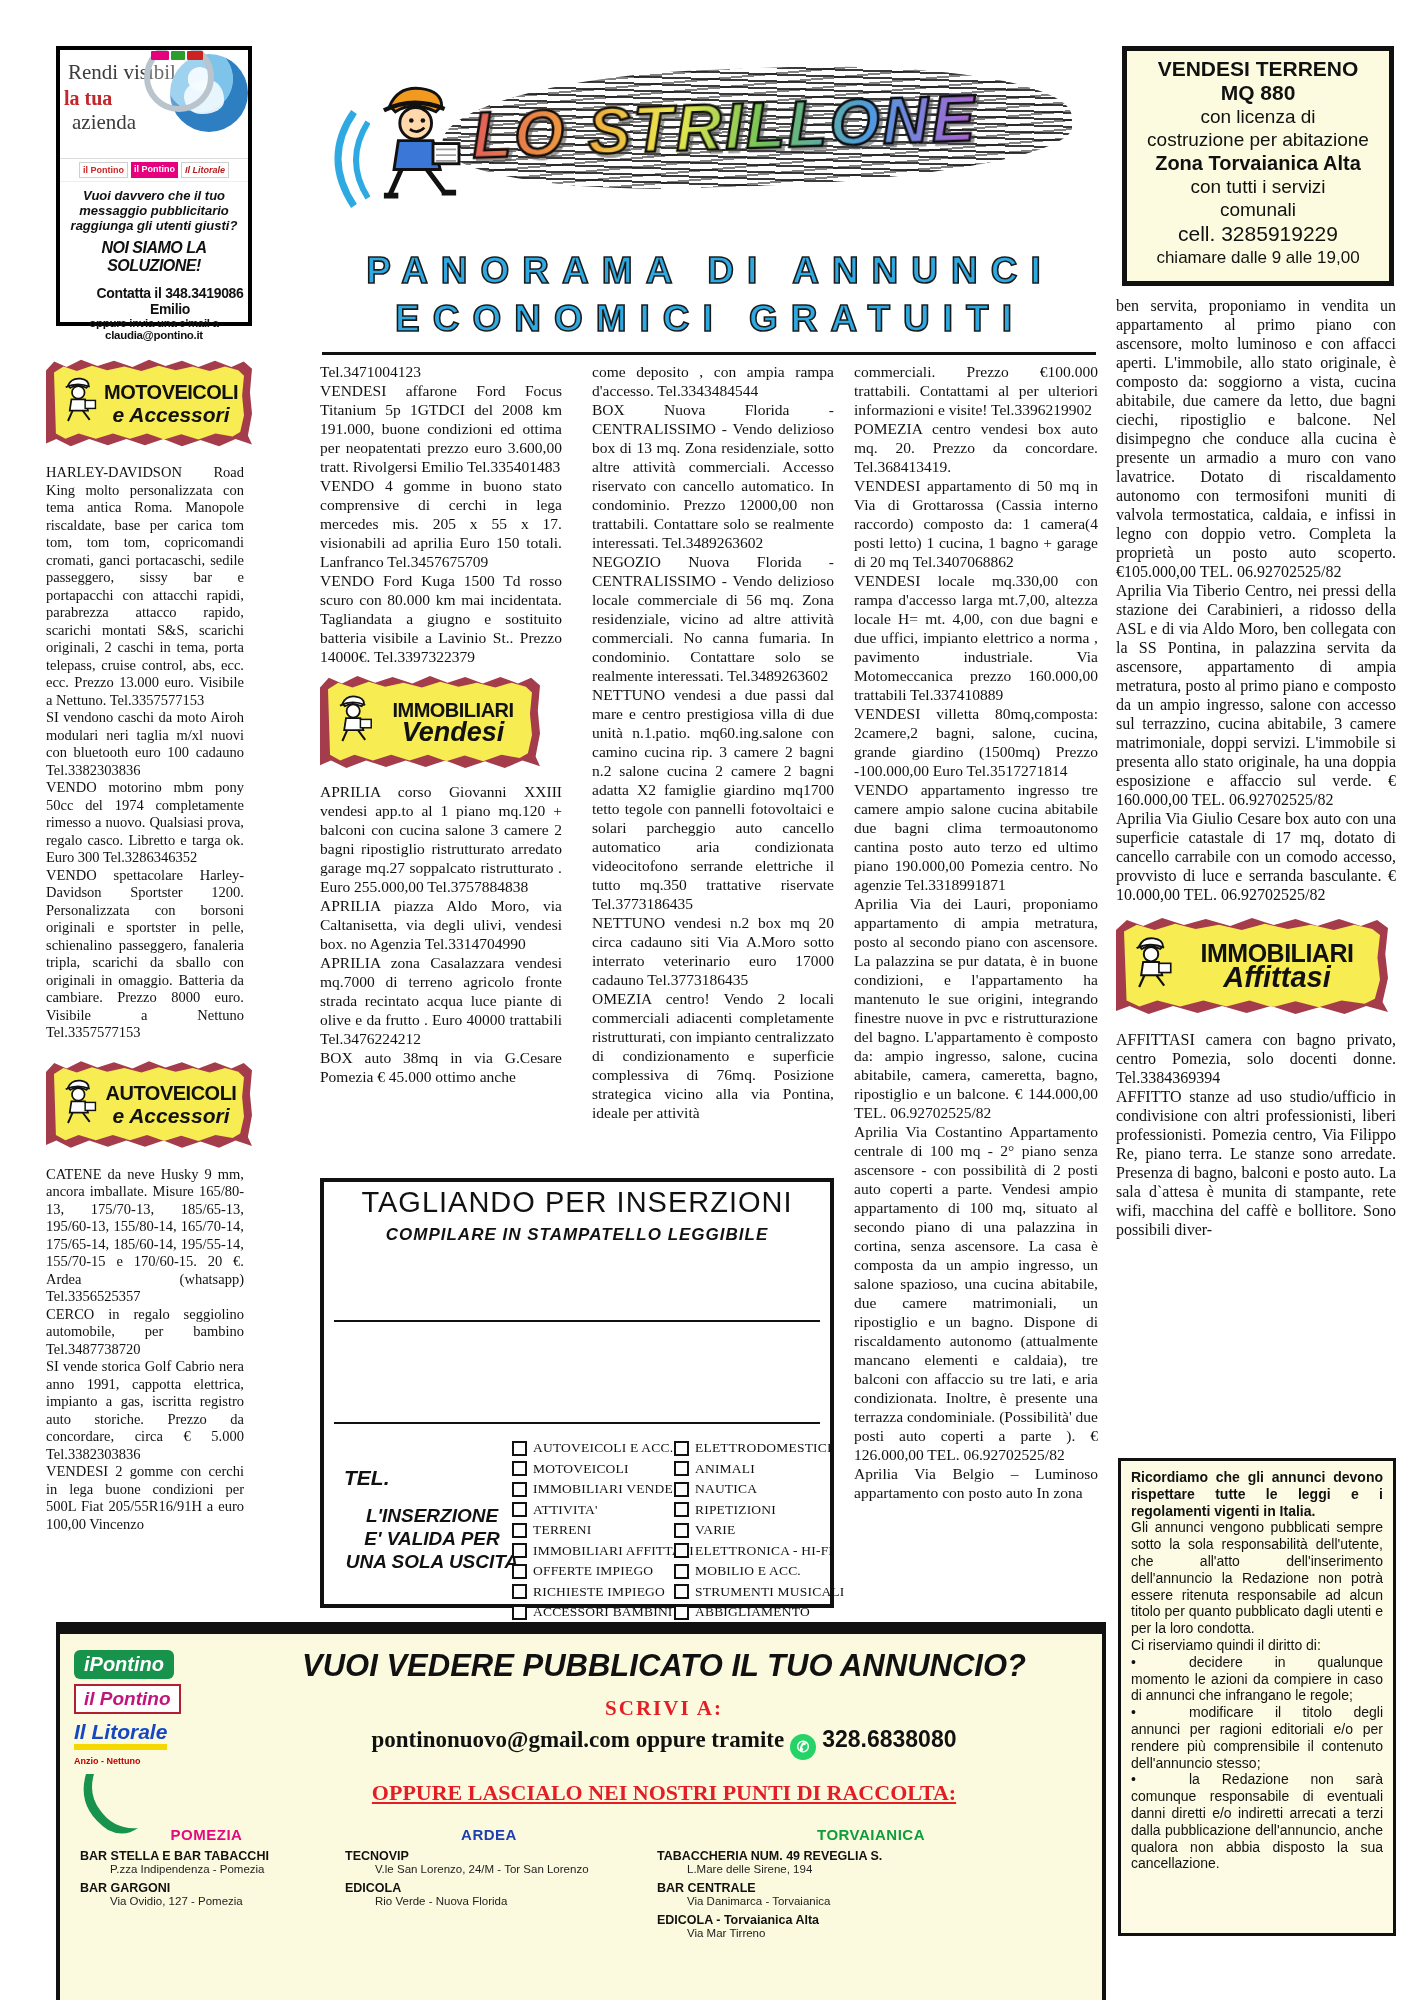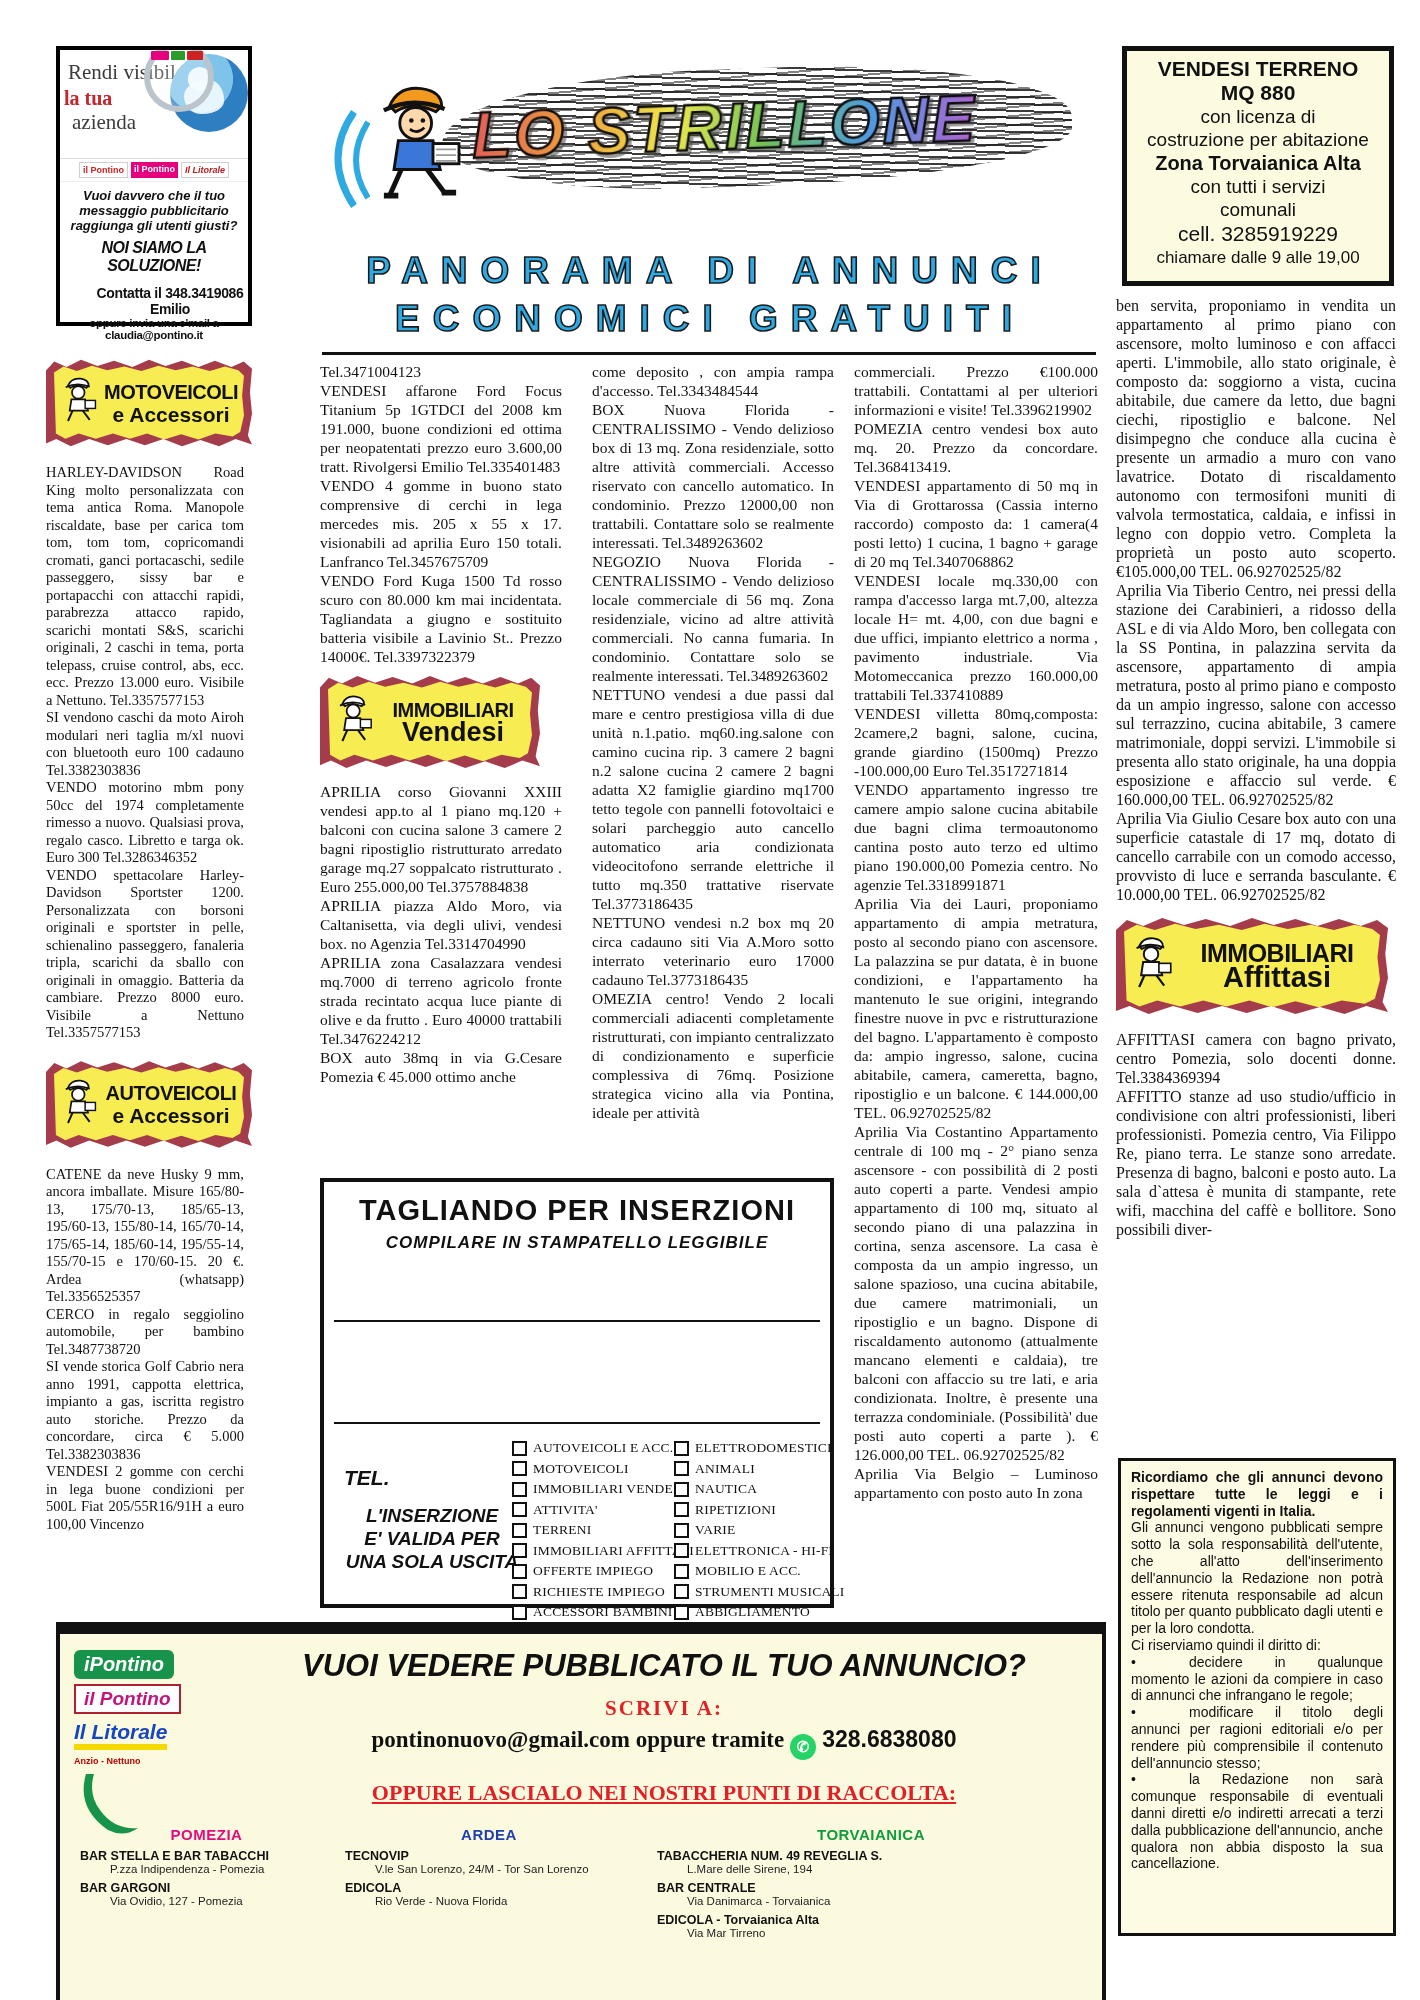--- a/index.html
+++ b/index.html
@@ -14,21 +14,21 @@
 
   .abs{position:absolute;}
 
   
   .torn{background:#a53c4c;padding:7px 8px;
     clip-path:polygon(0% 14%,4% 4%,10% 10%,17% 2%,25% 9%,33% 3%,42% 10%,50% 2%,58% 9%,66% 3%,74% 10%,82% 3%,90% 10%,96% 4%,100% 12%,99% 38%,100% 62%,98% 86%,100% 96%,92% 90%,84% 98%,75% 91%,66% 98%,57% 90%,48% 97%,39% 90%,30% 97%,21% 90%,12% 98%,5% 90%,0% 95%);}
   .torn-in{background:#f7ec51;height:100%;display:flex;align-items:center;gap:4px;padding:4px 6px;box-sizing:border-box;
     clip-path:polygon(0% 10%,5% 2%,12% 8%,20% 1%,28% 7%,37% 2%,46% 8%,55% 1%,64% 7%,73% 2%,82% 8%,90% 2%,97% 7%,100% 14%,99% 40%,100% 66%,98% 88%,94% 94%,85% 90%,76% 98%,67% 91%,58% 98%,49% 90%,40% 97%,31% 90%,22% 97%,13% 90%,6% 97%,1% 90%);}
   .hdr-txt{flex:1;text-align:center;font-family:"Liberation Sans",sans-serif;color:#111;}
   .hdr-l1{font-weight:900;font-size:20px;letter-spacing:-0.5px;line-height:22px;}
-  .hdr-l2{font-weight:900;font-size:21px;line-height:23px;}
+  .hdr-l2{font-weight:900;font-style:italic;font-size:21px;line-height:23px;}
   #hdr-imma .hdr-l1,#hdr-immA .hdr-l1{font-size:25px;}
   .newsboy{flex:0 0 auto;}
 
   
   #left-promo{left:56px;top:46px;width:196px;height:280px;border:4px solid #000;background:#fff;box-sizing:border-box;}
   .rv-top{position:relative;height:108px;overflow:hidden;border-bottom:1px solid #ddd;}
   .rv-t1{font-size:21px;color:#3c3c3c;margin:10px 0 0 8px;}
   .rv-t2{margin:2px 0 0 4px;}
   .rv-latua{color:#c1272d;font-weight:bold;font-size:20px;}
   .rv-az{color:#3c3c3c;font-size:21px;margin-left:8px;}
@@ -81,21 +81,21 @@
   #hdr-auto{margin-top:18px;}
   #col2{left:320px;top:362px;width:242px;height:814px;overflow:hidden;}
   #hdr-immv{width:220px;height:96px;box-sizing:border-box;margin:8px 0 12px;}
   #col3{left:592px;top:362px;width:242px;height:812px;overflow:hidden;}
   #col4{left:854px;top:362px;width:244px;height:1232px;overflow:hidden;}
   #col5{left:1116px;top:296px;width:280px;height:1160px;overflow:hidden;}
   #hdr-imma{width:272px;height:100px;box-sizing:border-box;margin:12px 0 14px;}
 
   
   #coupon{left:320px;top:1178px;width:514px;height:430px;border:4px solid #111;background:#fff;box-sizing:border-box;}
-  .cp-title{text-align:center;font-family:"Liberation Sans",sans-serif;font-weight:700;font-size:29px;letter-spacing:1px;margin-top:12px;}
+  .cp-title{text-align:center;font-family:"Liberation Sans",sans-serif;font-weight:400;font-size:29px;letter-spacing:1px;margin-top:4px;}
   .cp-sub{text-align:center;font-family:"Liberation Sans",sans-serif;font-weight:bold;font-style:italic;font-size:17px;letter-spacing:1px;margin-top:6px;}
   .cp-line{position:absolute;left:10px;right:10px;height:0;border-top:2px solid #111;}
   .cp-line1{top:138px;} .cp-line2{top:240px;}
   .cp-tel{position:absolute;left:20px;top:284px;font-family:"Liberation Sans",sans-serif;font-weight:900;font-style:italic;font-size:21px;}
   .cp-valid{position:absolute;left:10px;top:322px;width:196px;text-align:center;font-family:"Liberation Sans",sans-serif;
      font-weight:900;font-style:italic;font-size:19px;line-height:23px;white-space:pre-line;}
   .cp-col{position:absolute;top:258px;}
   .cp-colL{left:188px;width:156px;text-align:right;} .cp-colR{left:350px;width:158px;}
   .cp-item{display:flex;align-items:center;gap:6px;margin-bottom:4.5px;}
   .cbox{flex:0 0 auto;width:11px;height:11px;border:2px solid #111;background:#fff;}

